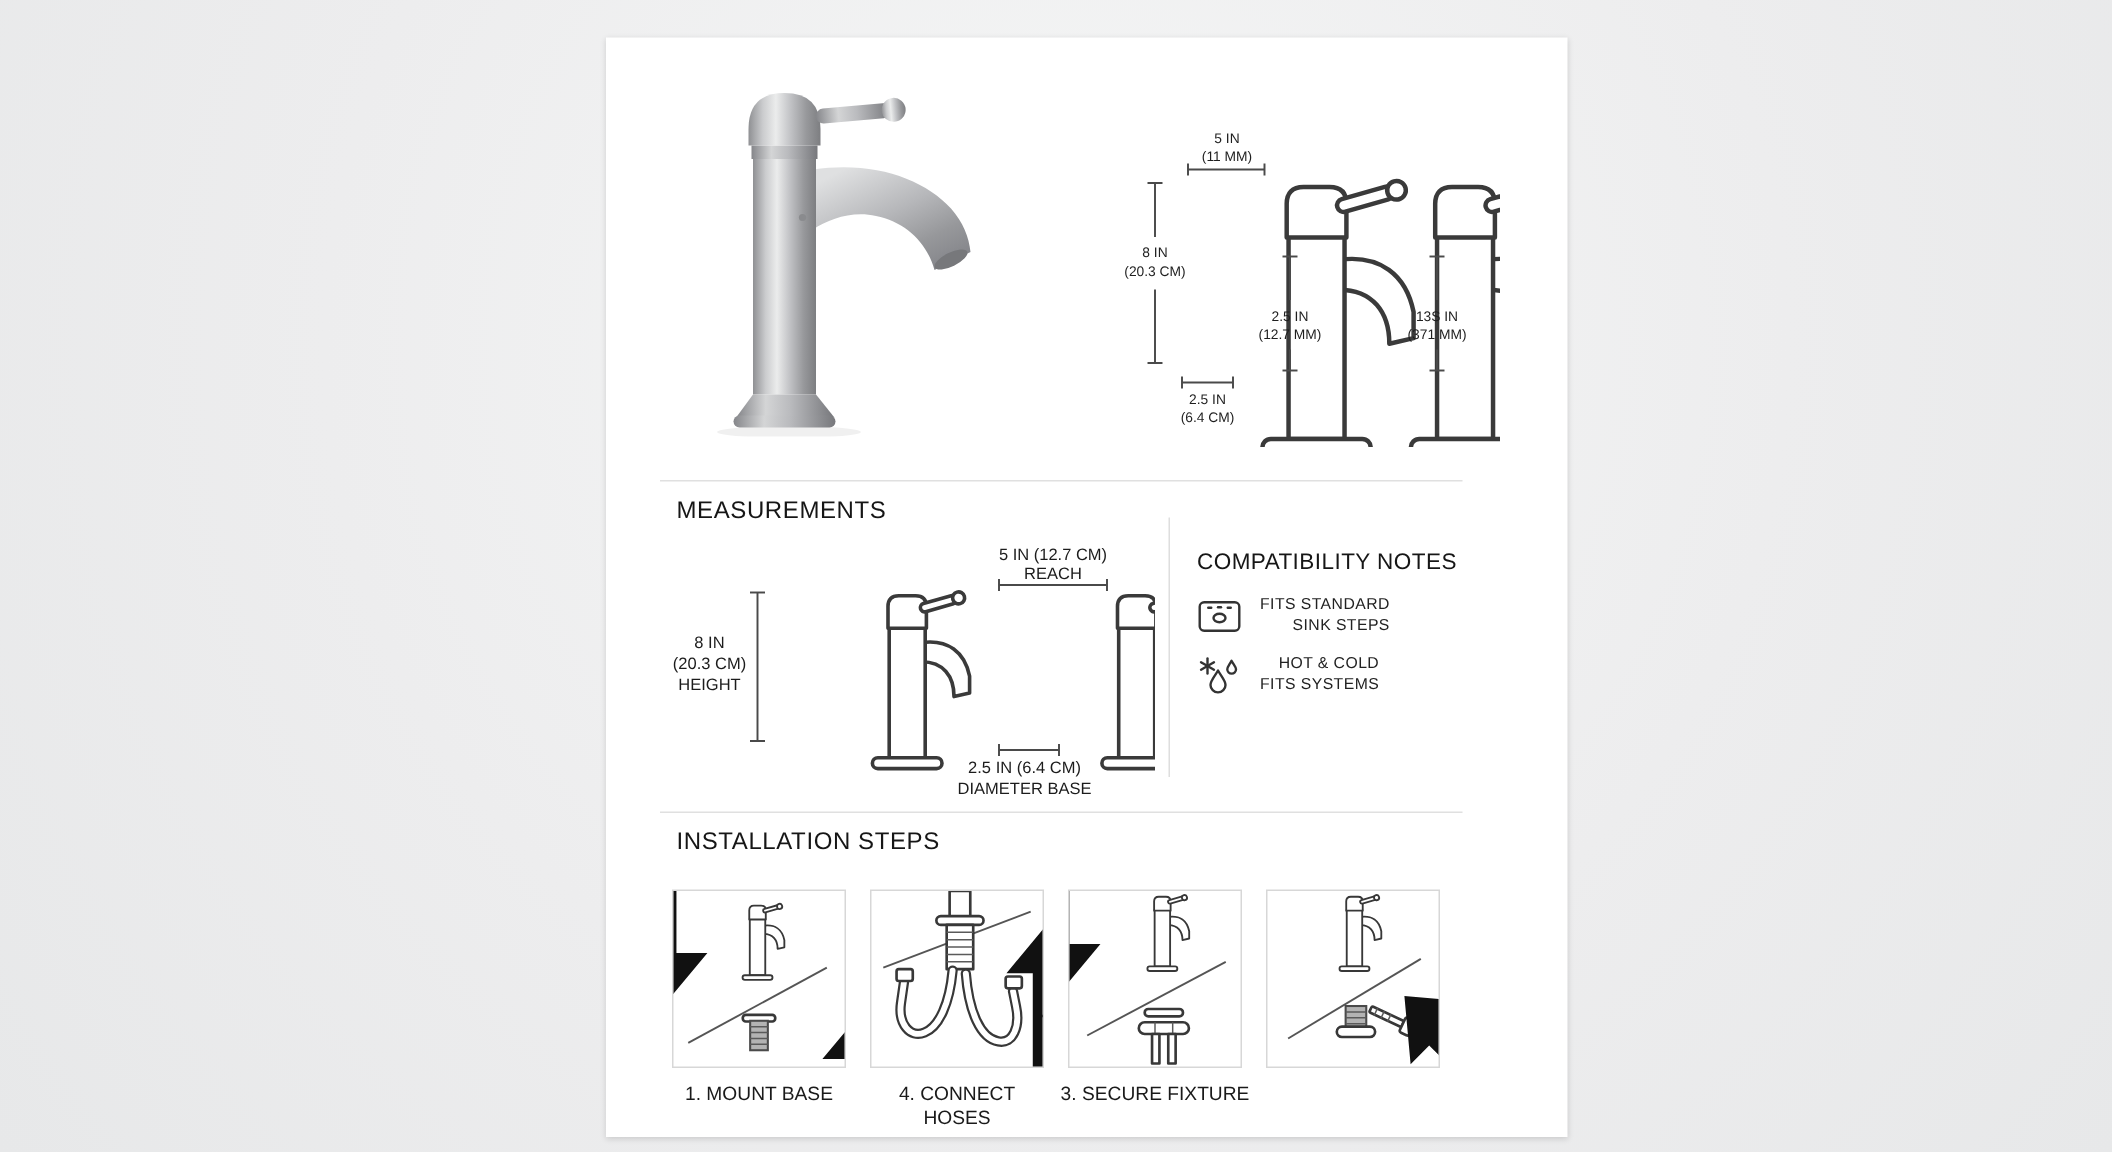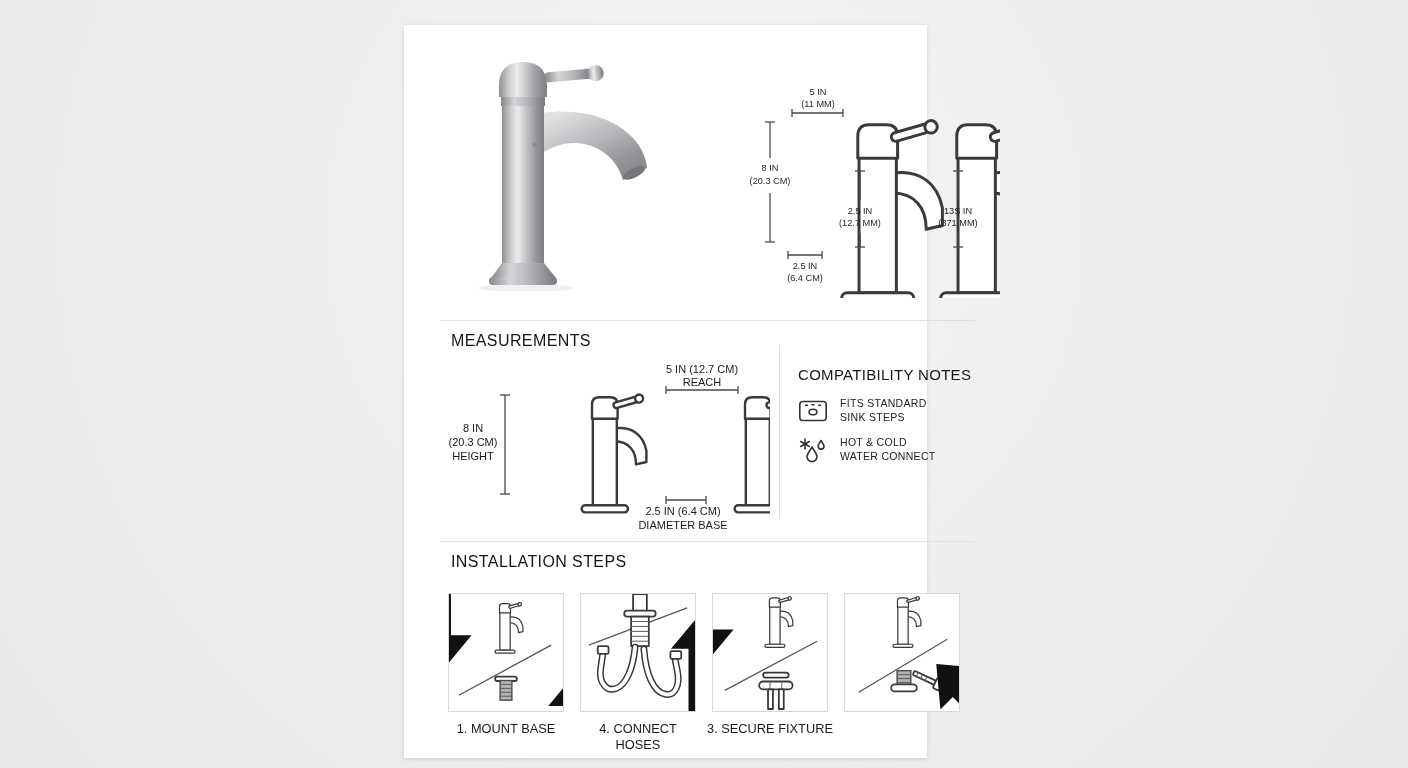--- a/index.html
+++ b/index.html
@@ -4,21 +4,21 @@
 <style>
   html,body{margin:0;padding:0;}
   body{
     width:1408px;height:768px;overflow:hidden;
     background:radial-gradient(circle at 50% 30%, #f5f6f6 0%, #ededee 55%, #e7e8e9 100%);
     font-family:"Liberation Sans", sans-serif;
     color:#1d1d1f;
     position:relative;
   }
   .card{
-    position:absolute;left:404px;top:25px;width:523px;height:733px;
+    position:absolute;left:404px;top:25px;width:641px;height:733px;
     background:#ffffff;box-shadow:0 1px 4px rgba(0,0,0,.14);
   }
   .abs{position:absolute;}
   .divider{position:absolute;left:36px;width:535px;height:1px;background:#e0e0e0;}
   .vdivider{position:absolute;left:375px;top:320px;width:1px;height:173px;background:#dedede;}
   .sec-title{
     position:absolute;margin:0;font-size:16px;font-weight:400;letter-spacing:.4px;color:#161616;
   }
   
   .fa-hero{fill:#fff;stroke:#3a3a3a;stroke-width:2.4;stroke-linejoin:round;stroke-linecap:round;}
@@ -28,21 +28,21 @@
   .counter{stroke:#555;stroke-width:1.3;fill:none;}
   .dimline line{stroke:#4a4a4a;stroke-width:1.3;}
   text.dim{font:500 9.2px "Liberation Sans",sans-serif;fill:#1f1f1f;text-anchor:middle;}
   text.mdim{font:500 11px "Liberation Sans",sans-serif;fill:#1c1c1c;text-anchor:middle;}
   .arrow{fill:#111;stroke:none;}
   .thread{fill:#b3b3b3;stroke:#4a4a4a;stroke-width:1.4;}
   .threadline{stroke:#5a5a5a;stroke-width:1;}
   
   .compat{position:absolute;left:394px;top:341px;width:186px;}
   .compat h3{margin:0 0 14px 0;font-size:15px;font-weight:500;letter-spacing:.3px;color:#161616;}
-  .compat-row{display:flex;align-items:center;gap:12px;margin-bottom:10px;}
+  .compat-row{display:flex;align-items:center;gap:12px;margin-bottom:10px;text-align:right;}
   .compat-icon{flex:0 0 auto;}
   .compat-text{font-size:10.5px;font-weight:400;letter-spacing:.3px;line-height:1.32;color:#222;}
   .cicon{fill:none;stroke:#333;stroke-width:1.6;stroke-linejoin:round;stroke-linecap:round;}
   
   .steps{position:absolute;left:44px;top:568px;display:flex;gap:16px;}
   .step{width:116px;}
   .step-box{width:116px;height:119px;border:1px solid #d7d7d7;box-sizing:border-box;background:#fff;}
   .step-label{margin-top:9px;width:150%;margin-left:-25%;text-align:center;font-size:12.8px;font-weight:400;color:#1a1a1a;line-height:1.25;}
 </style>
 </head>
@@ -201,21 +201,21 @@
         <g class="cicon">
           <line x1="7" y1="4" x2="7" y2="14"></line>
           <line x1="2.7" y1="6.5" x2="11.3" y2="11.5"></line>
           <line x1="2.7" y1="11.5" x2="11.3" y2="6.5"></line>
           <path d="M14,12 C11.5,16.4 9,18.8 9,21.6 A5,5 0 0 0 19,21.6 C19,18.8 16.5,16.4 14,12 Z"></path>
           <path d="M23,5.5 C21.6,8.1 20.2,9.5 20.2,11.2 A2.9,2.9 0 0 0 26,11.2 C26,9.5 24.4,8.1 23,5.5 Z"></path>
         </g>
       </svg>
       <div class="compat-text">
         <div>HOT &amp; COLD</div>
-        <div>WATER CONNECT</div>
+        <div>FITS SYSTEMS</div>
       </div>
     </div>
   </div>
 
   <div class="divider" style="top:516px"></div>
   <h2 class="sec-title" style="left:47px;top:528px">INSTALLATION STEPS</h2>
 
   <div class="steps">
 
     <div class="step">

